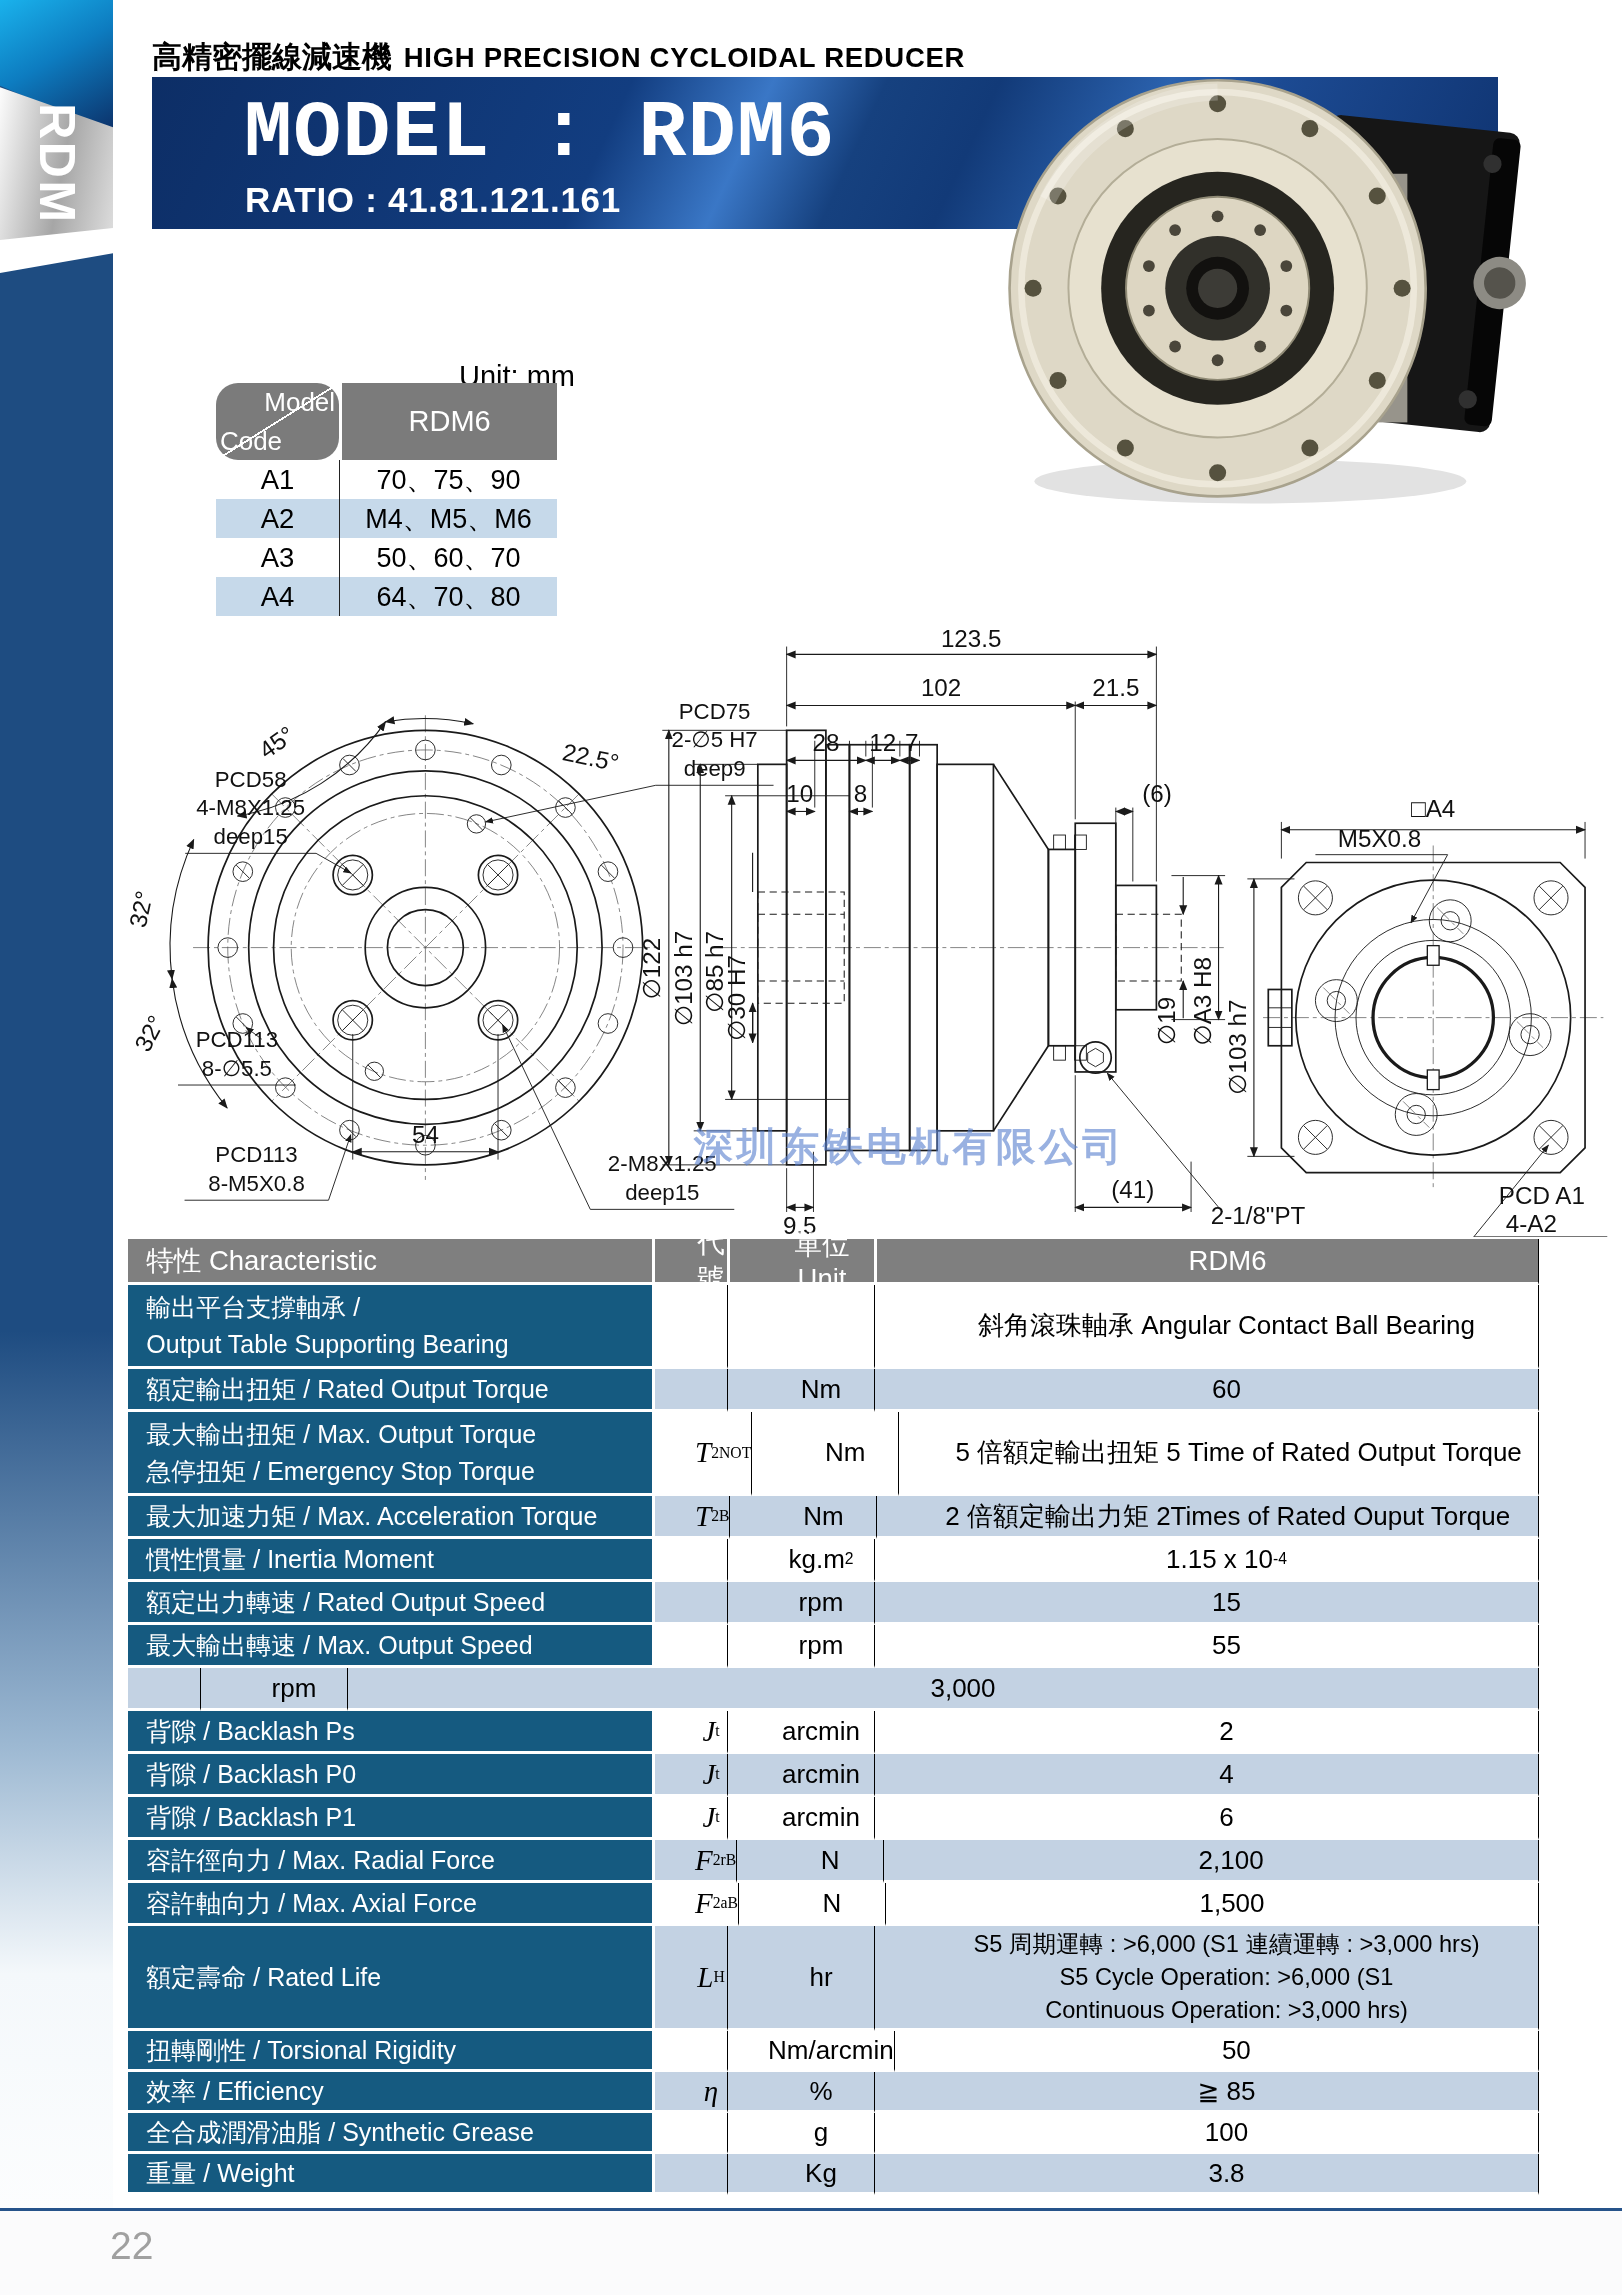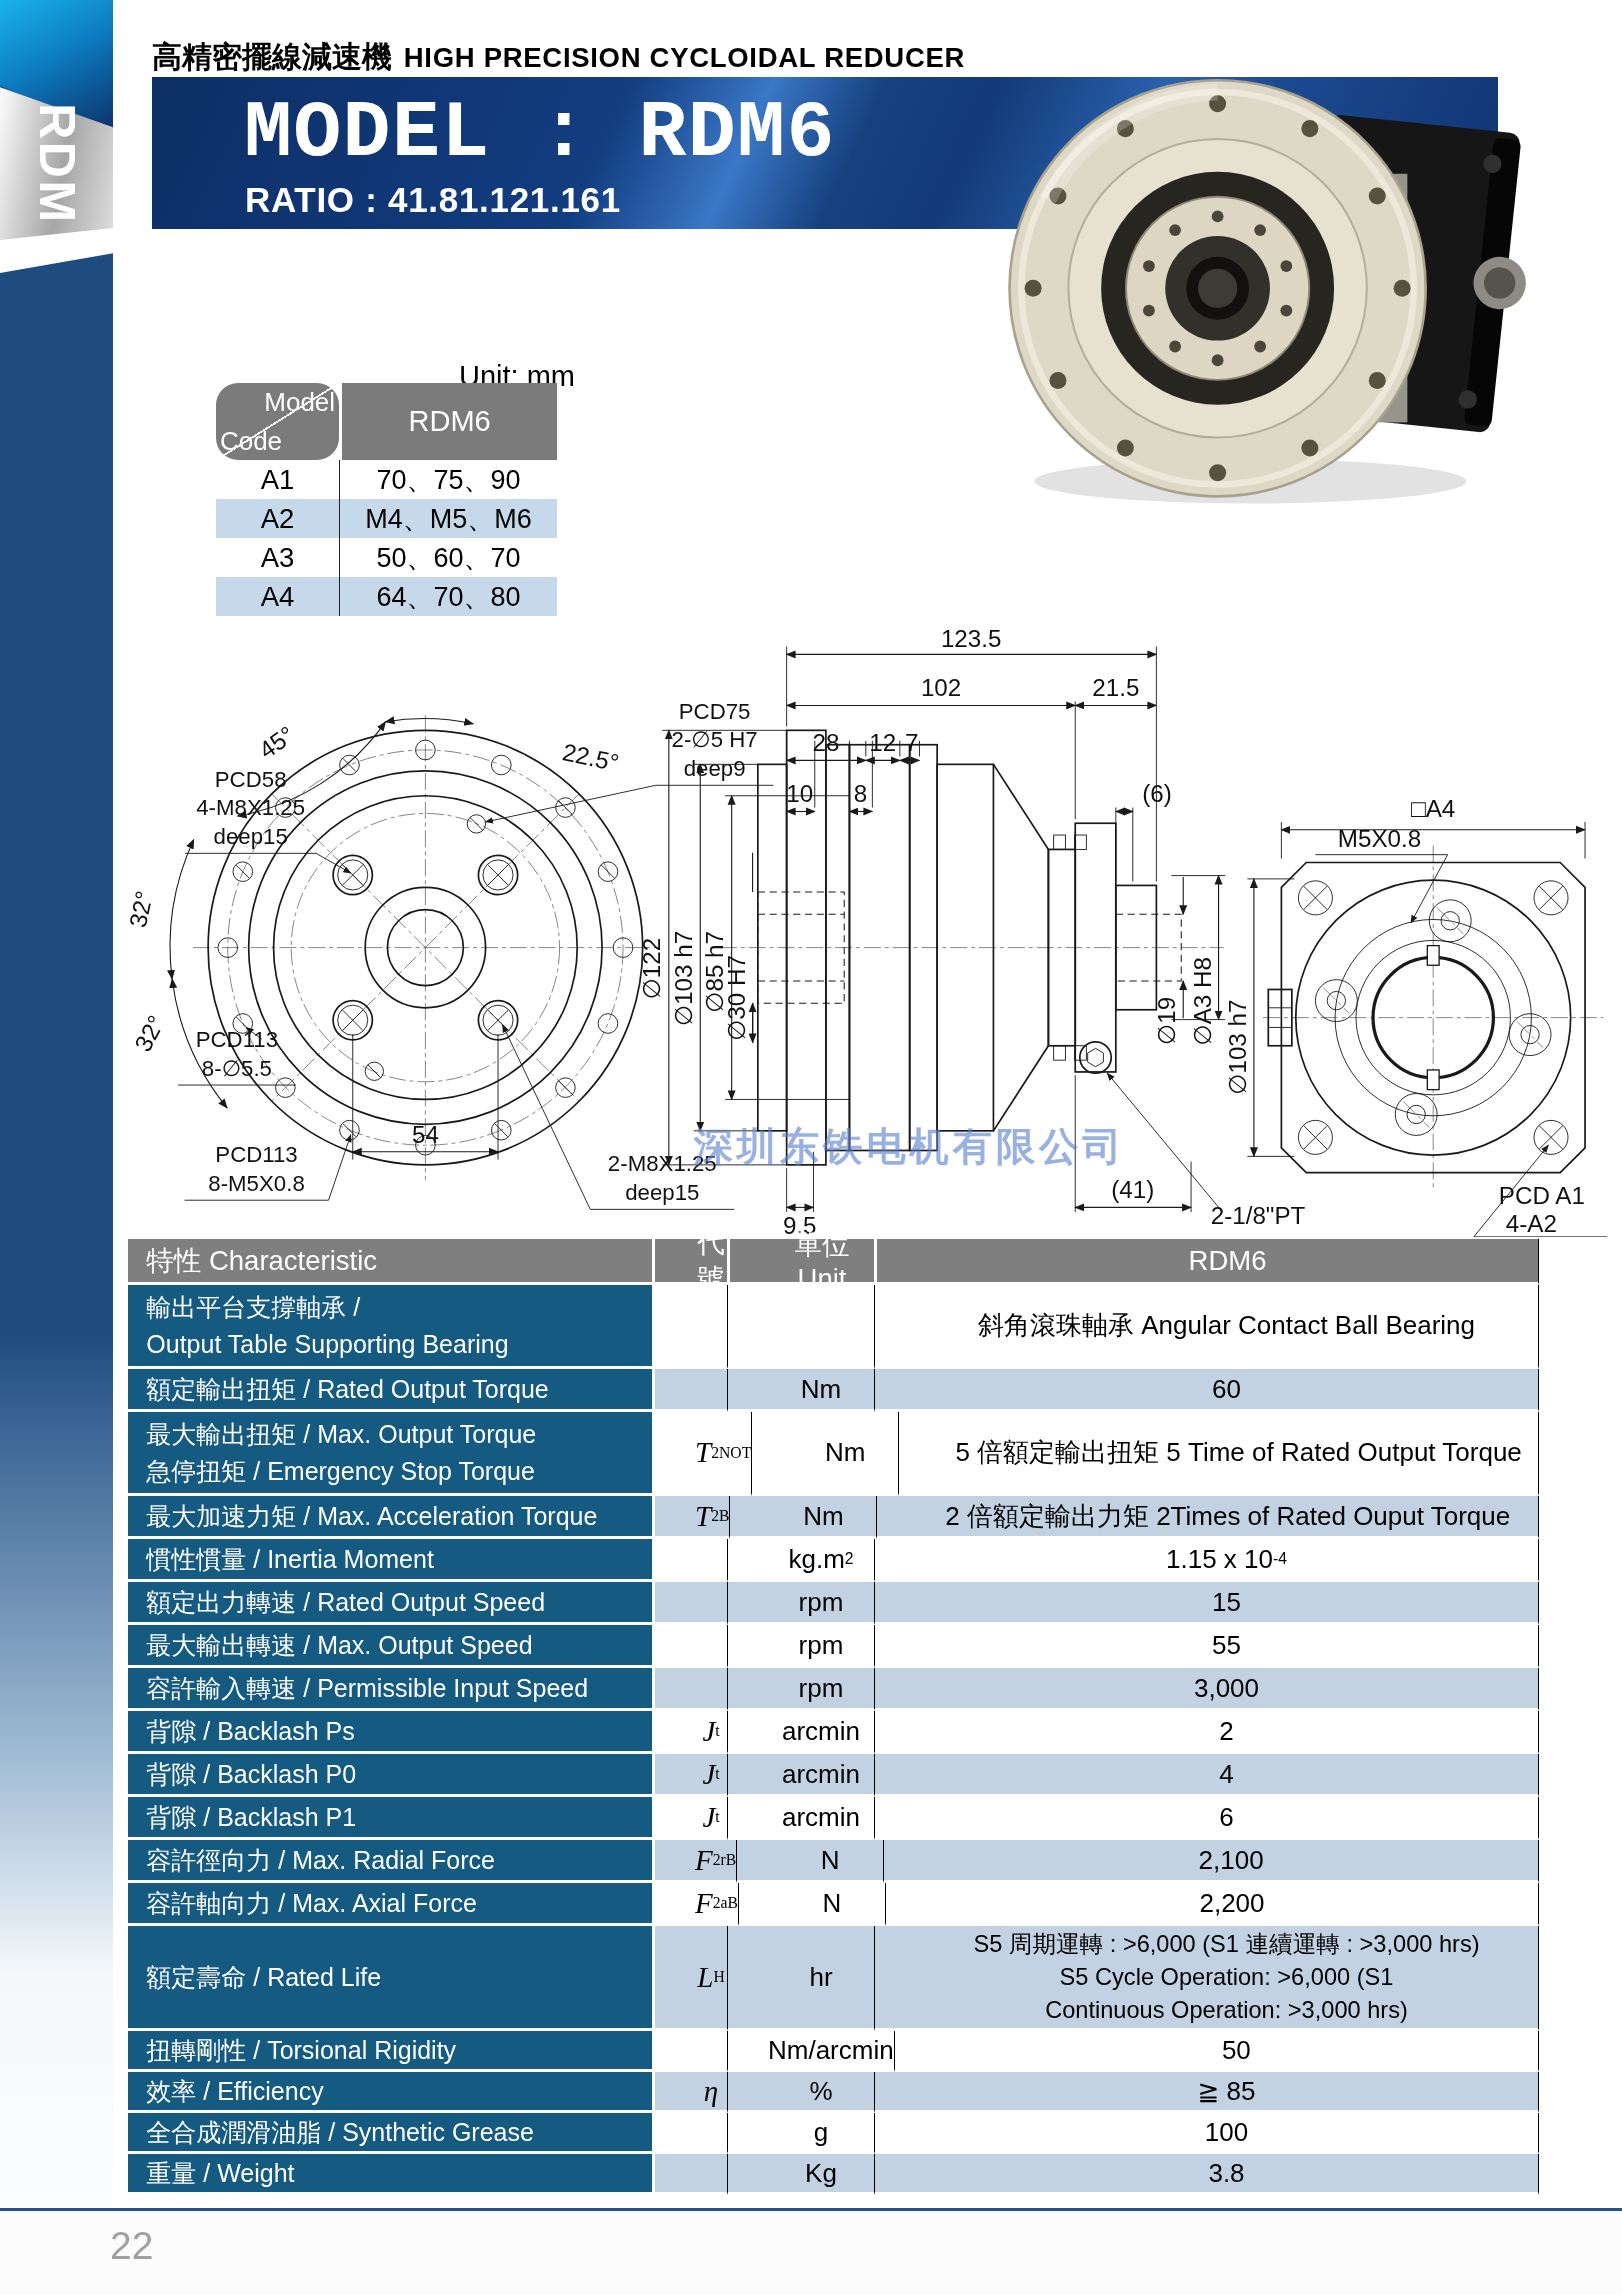--- a/index.html
+++ b/index.html
@@ -528,23 +528,20 @@
       <div class="sc2"></div>
         <div class="sc3">
           <span>rpm</span>
         </div>
       <div class="sc4">
           <span>55</span>
         </div>
     </div>
 
     <div class="sprow st" style="height:43px">
-      <div class="sc1">
-          <span>容許輸入轉速 / Permissible Input Speed</span>
-        </div>
       <div class="sc2"></div>
         <div class="sc3">
           <span>rpm</span>
         </div>
       <div class="sc4">
           <span>3,000</span>
         </div>
     </div>
 
     <div class="sprow" style="height:43px">
@@ -616,21 +613,21 @@
           <span>容許軸向力 / Max. Axial Force</span>
         </div>
       <div class="sc2">
           <span class="sym">F</span>
           <sub>2aB</sub>
         </div>
       <div class="sc3">
           <span>N</span>
         </div>
       <div class="sc4">
-          <span>2,200</span>
+          <span>1,500</span>
         </div>
     </div>
 
     <div class="sprow st" style="height:105px">
       <div class="sc1">
           <span>額定壽命 / Rated Life</span>
         </div>
       <div class="sc2">
           <span class="sym">L</span>
           <sub>H</sub>

